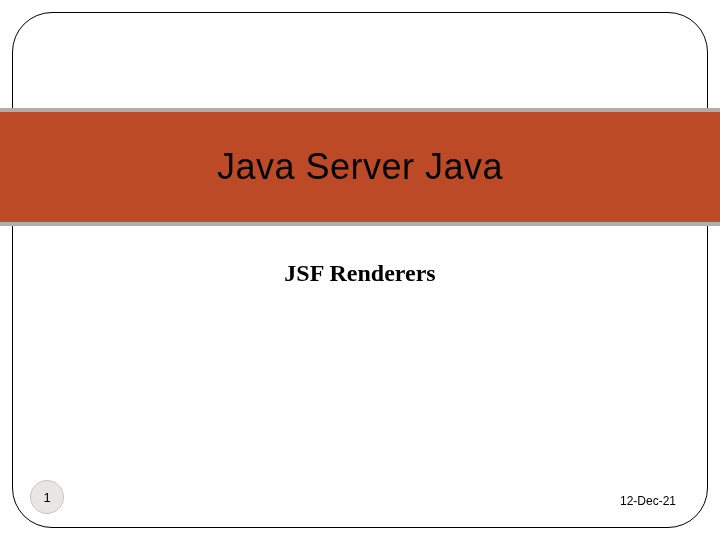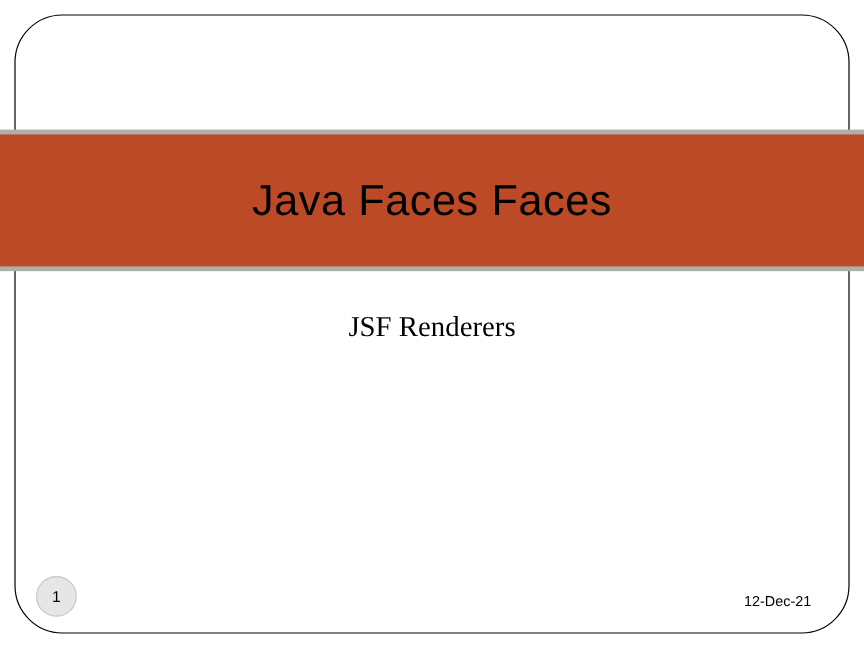--- a/index.html
+++ b/index.html
@@ -51,20 +51,21 @@
     }
     .subtitle {
       position: absolute;
       top: 260px;
       left: 0;
       right: 0;
       text-align: center;
       font-family: Georgia, 'Times New Roman', serif;
       font-size: 24px;
       color: #000;
+      font-weight: bold;
     }
     .page-number-circle {
       position: absolute;
       bottom: 26px;
       left: 30px;
       width: 34px;
       height: 34px;
       border-radius: 50%;
       background: #e8e6e4;
       border: 1px solid #c9c7c5;
@@ -82,20 +83,20 @@
       color: #000;
     }
   </style>
 </head>
 <body>
 
 <div class="slide-frame"></div>
 
 <div class="title-band-outer"></div>
 <div class="title-band-inner">
-  <div class="main-title">Java Faces Faces</div>
+  <div class="main-title">Java Server Java</div>
 </div>
 
 <div class="subtitle">JSF Renderers</div>
 
 <div class="page-number-circle">1</div>
 
 <div class="date-label">12-Dec-21</div>
 
 </body></html>

